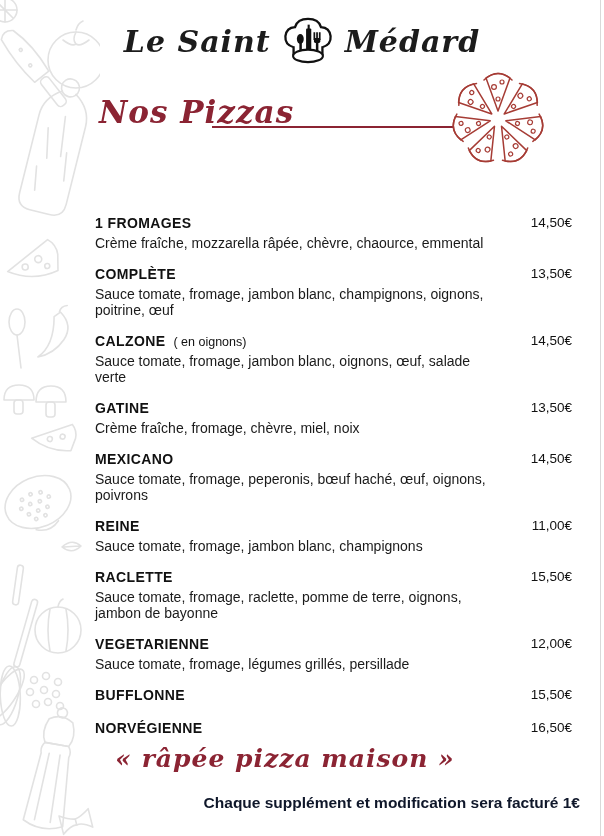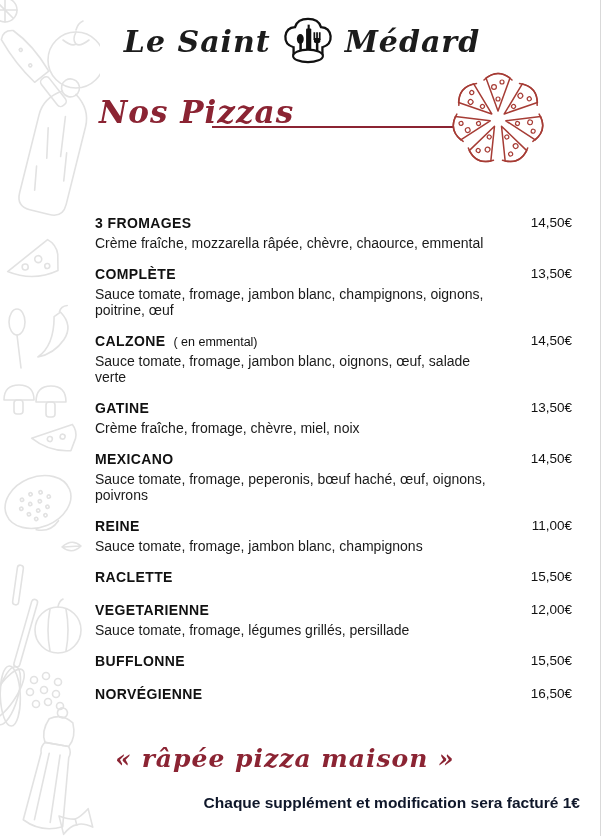--- a/index.html
+++ b/index.html
@@ -223,37 +223,37 @@
       <use href="#pz-slice" transform="rotate(206 46 57)"></use>
       <use href="#pz-slice" transform="rotate(257 46 57)"></use>
       <use href="#pz-slice" transform="rotate(309 46 57)"></use>
     </g>
   </svg>
 
   <div class="menu">
 
     <div class="menu-item">
       <div class="item-head">
-        <span class="item-name">3 FROMAGES</span><span class="item-suffix"></span>
+        <span class="item-name">1 FROMAGES</span><span class="item-suffix"></span>
         <span class="item-price">14,50€</span>
       </div>
       <div class="item-desc">Crème fraîche, mozzarella râpée, chèvre, chaource, emmental</div>
     </div>
 
     <div class="menu-item">
       <div class="item-head">
         <span class="item-name">COMPLÈTE</span><span class="item-suffix"></span>
         <span class="item-price">13,50€</span>
       </div>
       <div class="item-desc">Sauce tomate, fromage, jambon blanc, champignons, oignons, poitrine, œuf</div>
     </div>
 
     <div class="menu-item">
       <div class="item-head">
-        <span class="item-name">CALZONE</span><span class="item-suffix">( en emmental)</span>
+        <span class="item-name">CALZONE</span><span class="item-suffix">( en oignons)</span>
         <span class="item-price">14,50€</span>
       </div>
       <div class="item-desc">Sauce tomate, fromage, jambon blanc, oignons, œuf, salade verte</div>
     </div>
 
     <div class="menu-item">
       <div class="item-head">
         <span class="item-name">GATINE</span><span class="item-suffix"></span>
         <span class="item-price">13,50€</span>
       </div>
@@ -274,20 +274,21 @@
         <span class="item-price">11,00€</span>
       </div>
       <div class="item-desc">Sauce tomate, fromage, jambon blanc, champignons</div>
     </div>
 
     <div class="menu-item">
       <div class="item-head">
         <span class="item-name">RACLETTE</span><span class="item-suffix"></span>
         <span class="item-price">15,50€</span>
       </div>
+      <div class="item-desc">Sauce tomate, fromage, raclette, pomme de terre, oignons, jambon de bayonne</div>
     </div>
 
     <div class="menu-item">
       <div class="item-head">
         <span class="item-name">VEGETARIENNE</span><span class="item-suffix"></span>
         <span class="item-price">12,00€</span>
       </div>
       <div class="item-desc">Sauce tomate, fromage, légumes grillés, persillade</div>
     </div>
 

